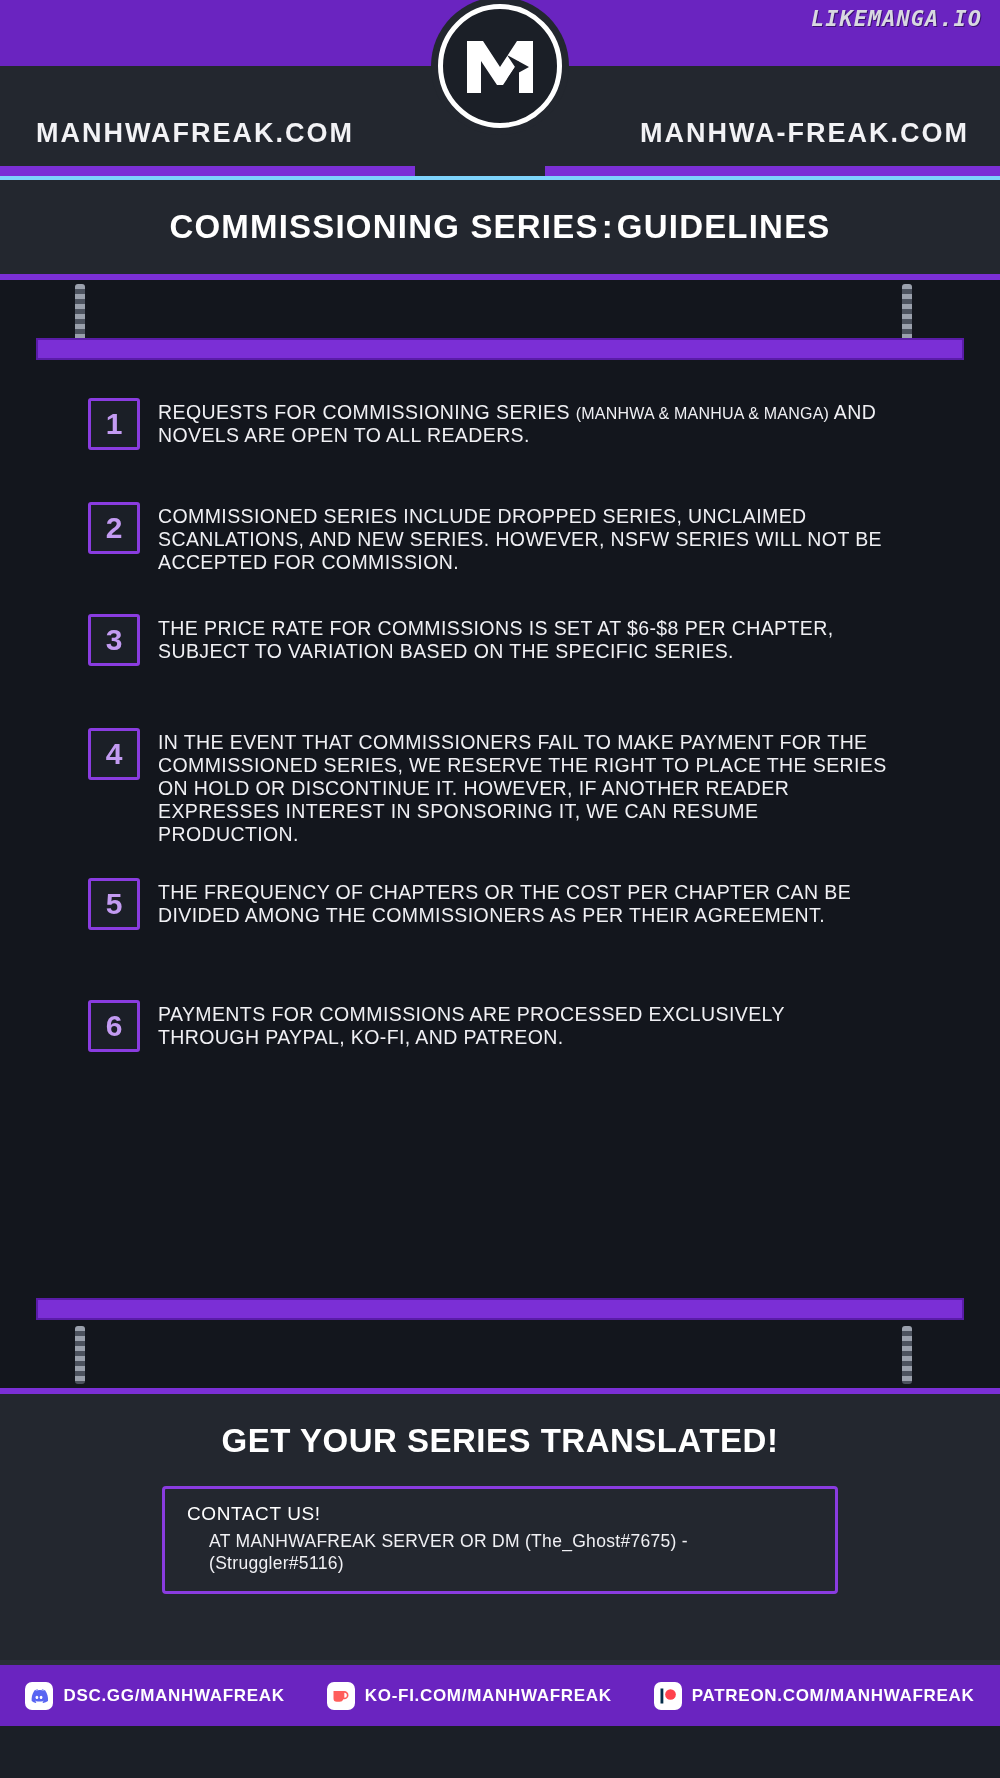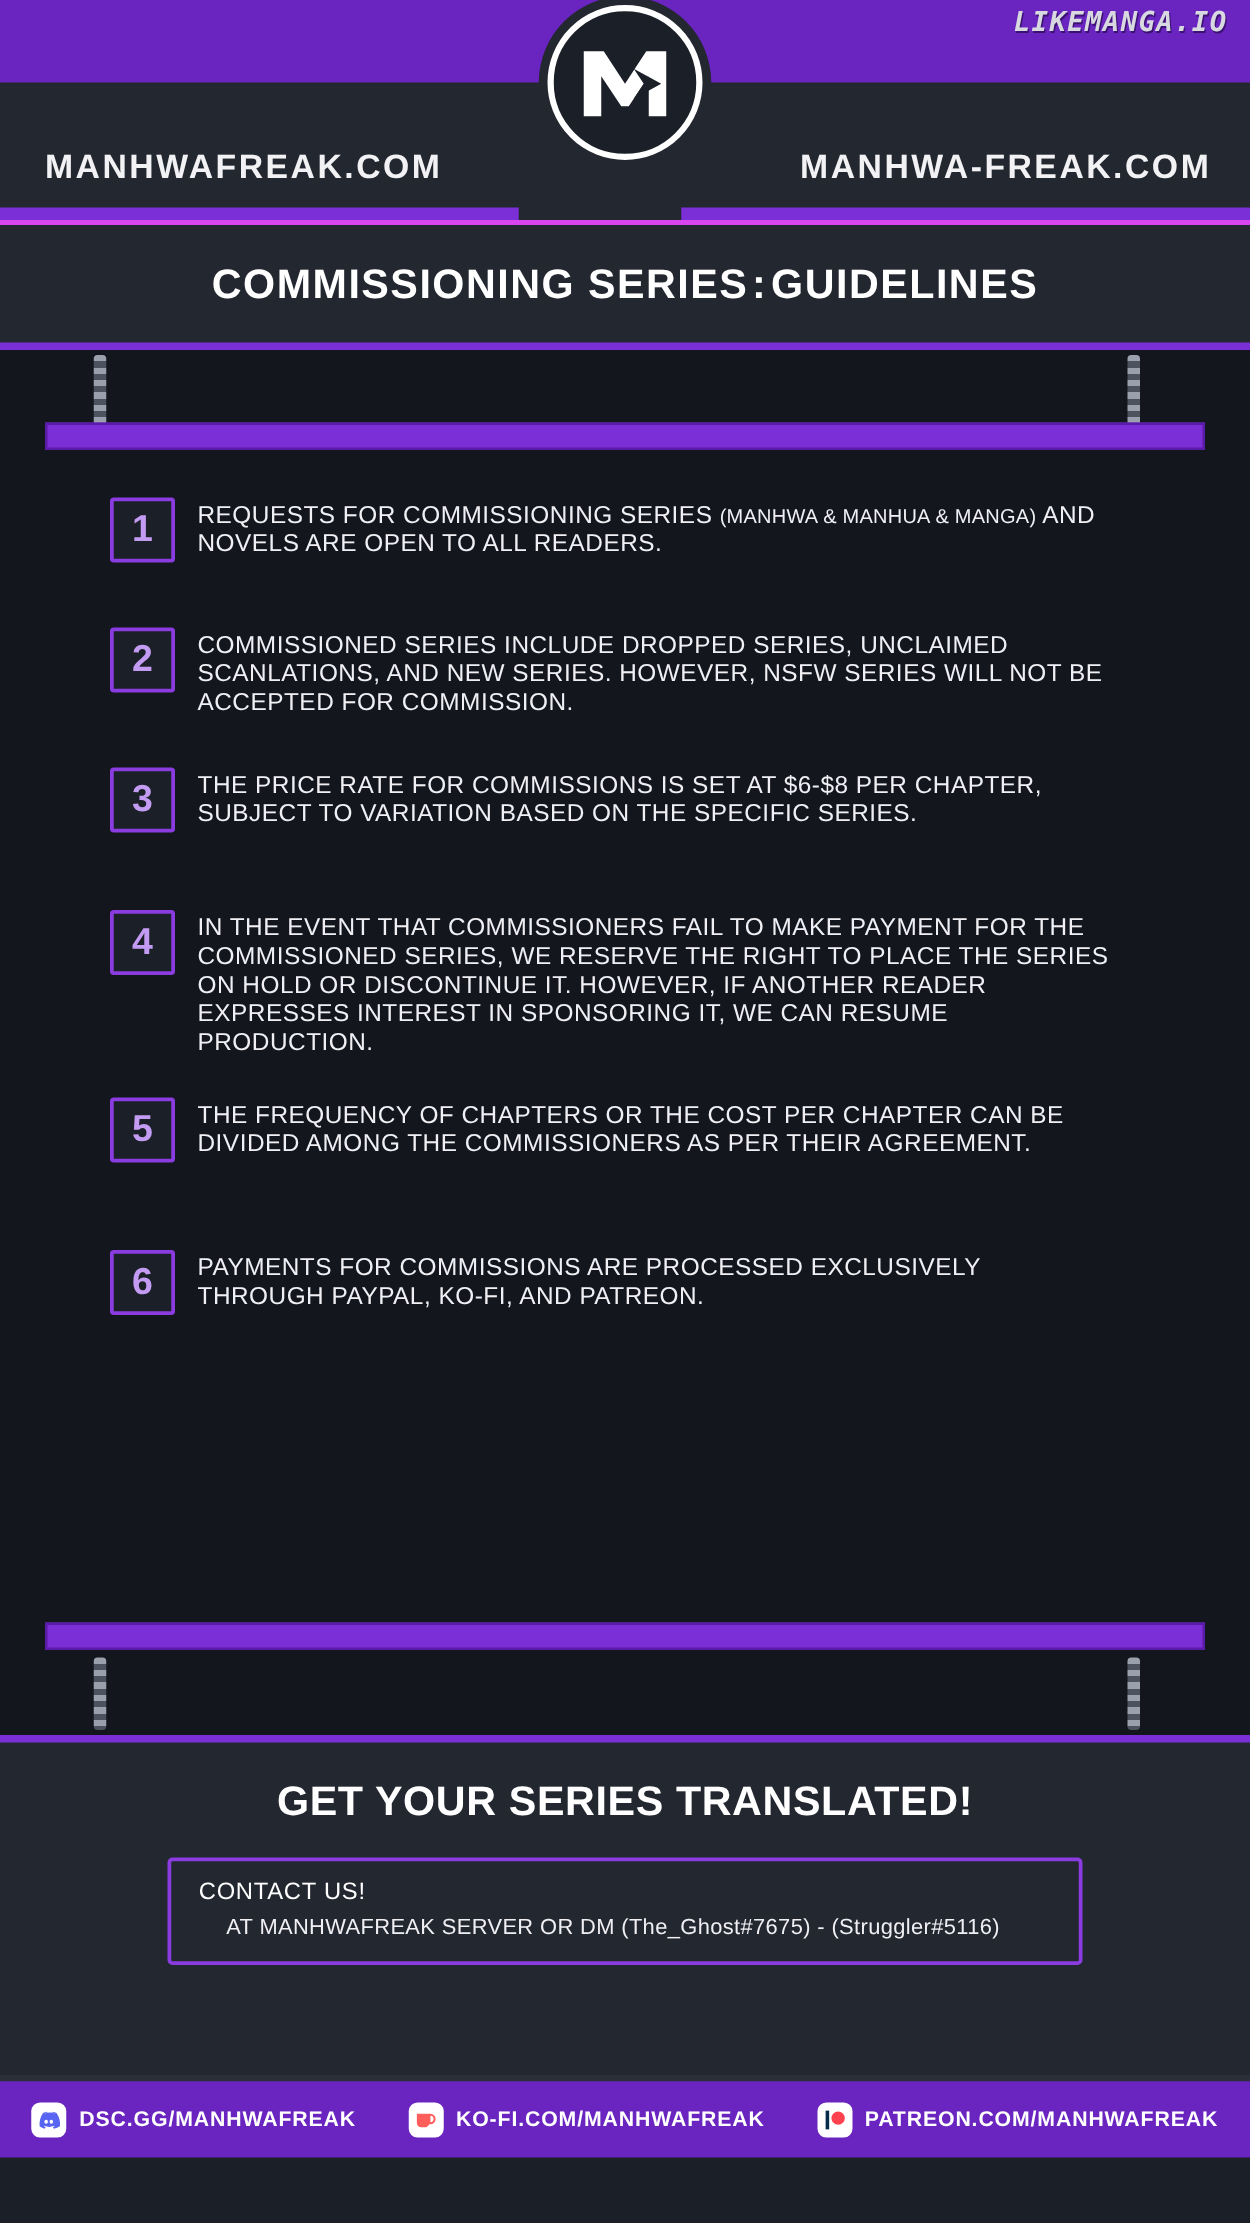--- a/index.html
+++ b/index.html
@@ -15,21 +15,21 @@
     width: 1000px;
     height: 1778px;
     background: #1b1f27;
   }
 
   
   .topbar {
     position: relative;
     height: 180px;
     background: #6a24c0;
-    border-bottom: 4px solid #d946ef;
+    border-bottom: 4px solid #7dd3fc;
   }
   .watermark {
     position: absolute;
     top: 6px;
     right: 18px;
     font-family: "DejaVu Sans Mono", monospace;
     font-size: 22px;
     font-weight: bold;
     font-style: italic;
     letter-spacing: 1px;
@@ -192,21 +192,21 @@
   .cta h2 {
     text-align: center;
     color: #ffffff;
     font-size: 33px;
     font-weight: bold;
     letter-spacing: 0.5px;
     margin-bottom: 26px;
   }
   .contact-box {
     margin: 0 auto;
-    width: 732px;
+    width: 676px;
     border: 3px solid #8a3ce0;
     border-radius: 4px;
     padding: 14px 18px 16px 22px;
     background: #23272f;
   }
   .contact-title {
     color: #ffffff;
     font-size: 19px;
     letter-spacing: 0.6px;
     margin-bottom: 6px;

